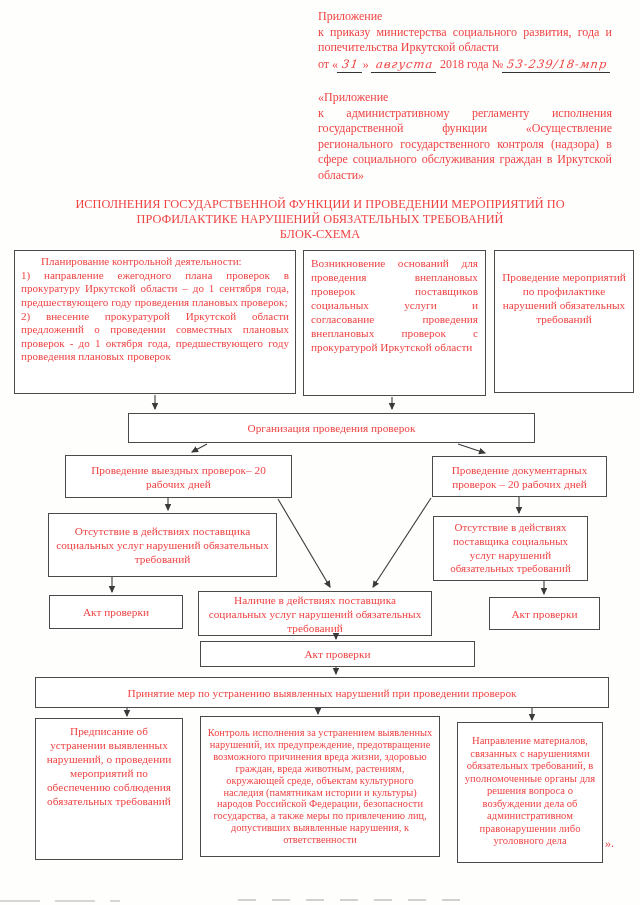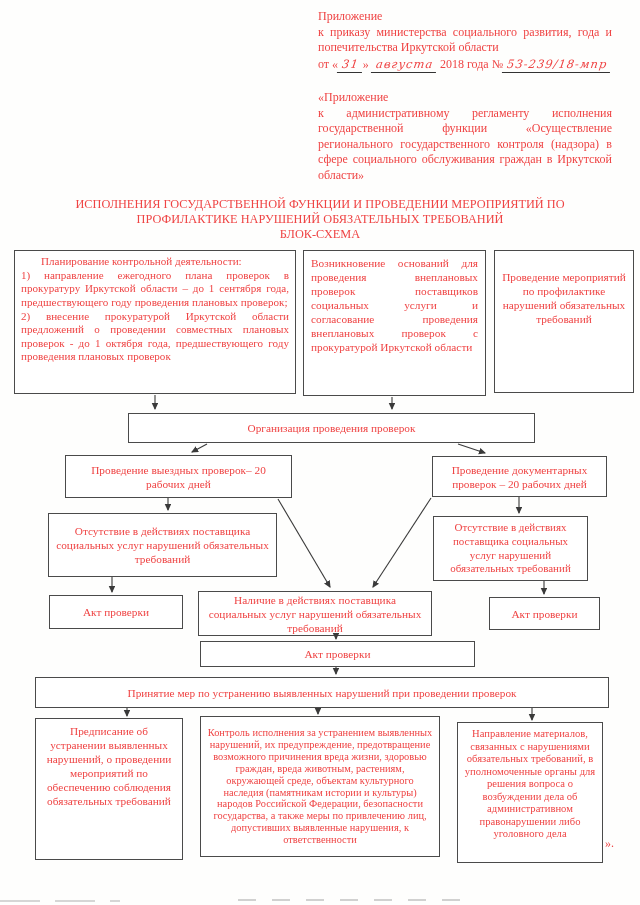--- a/index.html
+++ b/index.html
@@ -45,21 +45,21 @@
   #box-doc{left:432px;top:456px;width:175px;height:41px;}
   #box-absence-left{left:48px;top:513px;width:229px;height:64px;}
   #box-absence-right{left:433px;top:516px;width:155px;height:65px;font-size:11px;}
   #box-act-left{left:49px;top:595px;width:134px;height:34px;}
   #box-presence{left:198px;top:591px;width:234px;height:45px;}
   #box-act-right{left:489px;top:597px;width:111px;height:33px;}
   #box-act-center{left:200px;top:641px;width:275px;height:26px;}
   #box-measures{left:35px;top:677px;width:574px;height:31px;}
   #box-prescription{left:35px;top:718px;width:148px;height:142px;justify-content:flex-start;padding-top:5px;}
   #box-control{left:200px;top:716px;width:240px;height:141px;font-size:10.4px;line-height:1.14;}
-  #box-referral{left:457px;top:722px;width:146px;height:141px;justify-content:flex-start;padding-top:5px;font-size:10.6px;line-height:1.18;}
+  #box-referral{left:457px;top:722px;width:146px;height:141px;justify-content:flex-start;padding-top:12px;font-size:10.6px;line-height:1.18;}
   .closing-quote{position:absolute;left:605px;top:836px;font-size:12px;}
   
   .arrows{position:absolute;left:0;top:0;pointer-events:none;z-index:5;}
   
   .scan-noise{
     position:absolute;left:238px;top:899px;width:236px;height:2px;opacity:.45;
     background:repeating-linear-gradient(90deg,#9a9a9a 0 18px,transparent 18px 34px);
   }
   .scan-noise2{
     position:absolute;left:0px;top:900px;width:120px;height:2px;opacity:.4;

